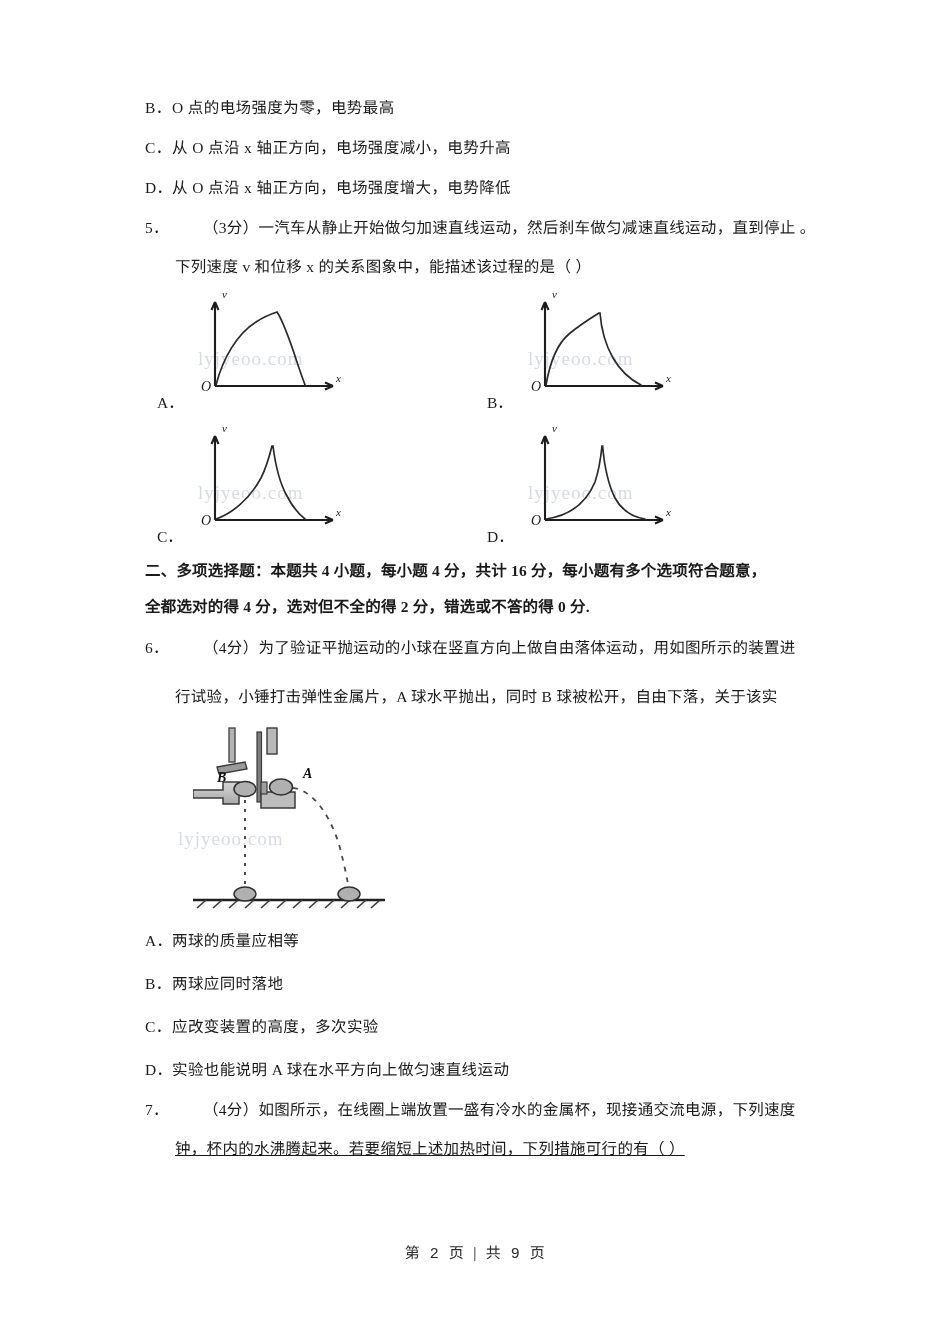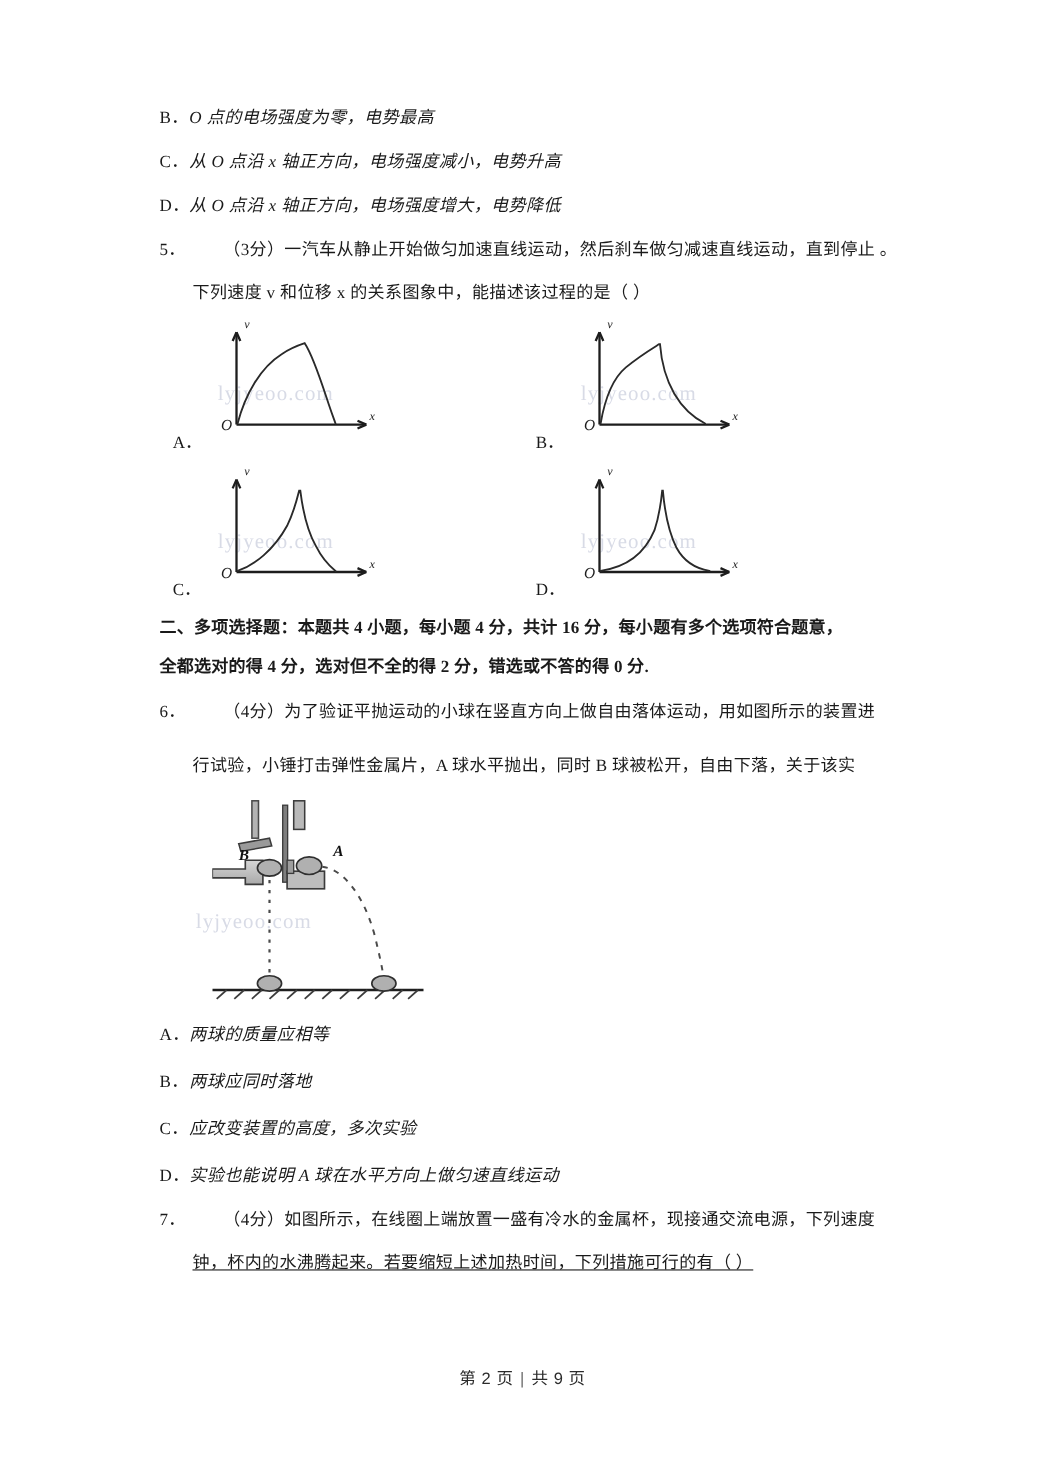--- a/index.html
+++ b/index.html
@@ -38,21 +38,20 @@
     margin-bottom: 16px;
     letter-spacing: 0.4px;
   }
   .opt-label {
     flex: 0 0 auto;
     width: 27px;
     font-family: "Liberation Serif", serif;
   }
   .opt-text {
     flex: 1 1 auto;
-    font-style: italic;
   }
 
   .q-block {
     margin-bottom: 4px;
   }
   .q-line {
     display: flex;
     align-items: flex-start;
     font-size: 15.5px;
     line-height: 1.6;
@@ -154,21 +153,21 @@
     white-space: nowrap;
   }
 
   
   .footer {
     position: absolute;
     left: 0;
     right: 0;
     top: 1241px;
     text-align: center;
-    font-family: Liberation Sans, sans-serif;
+    font-family: Liberation Mono, monospace;
     font-size: 15px;
     color: #2b2b2b;
     letter-spacing: 0.5px;
   }
   .footer .sep {
     margin: 0 6px;
     color: #6c6c6c;
   }
 </style>
 </head>

